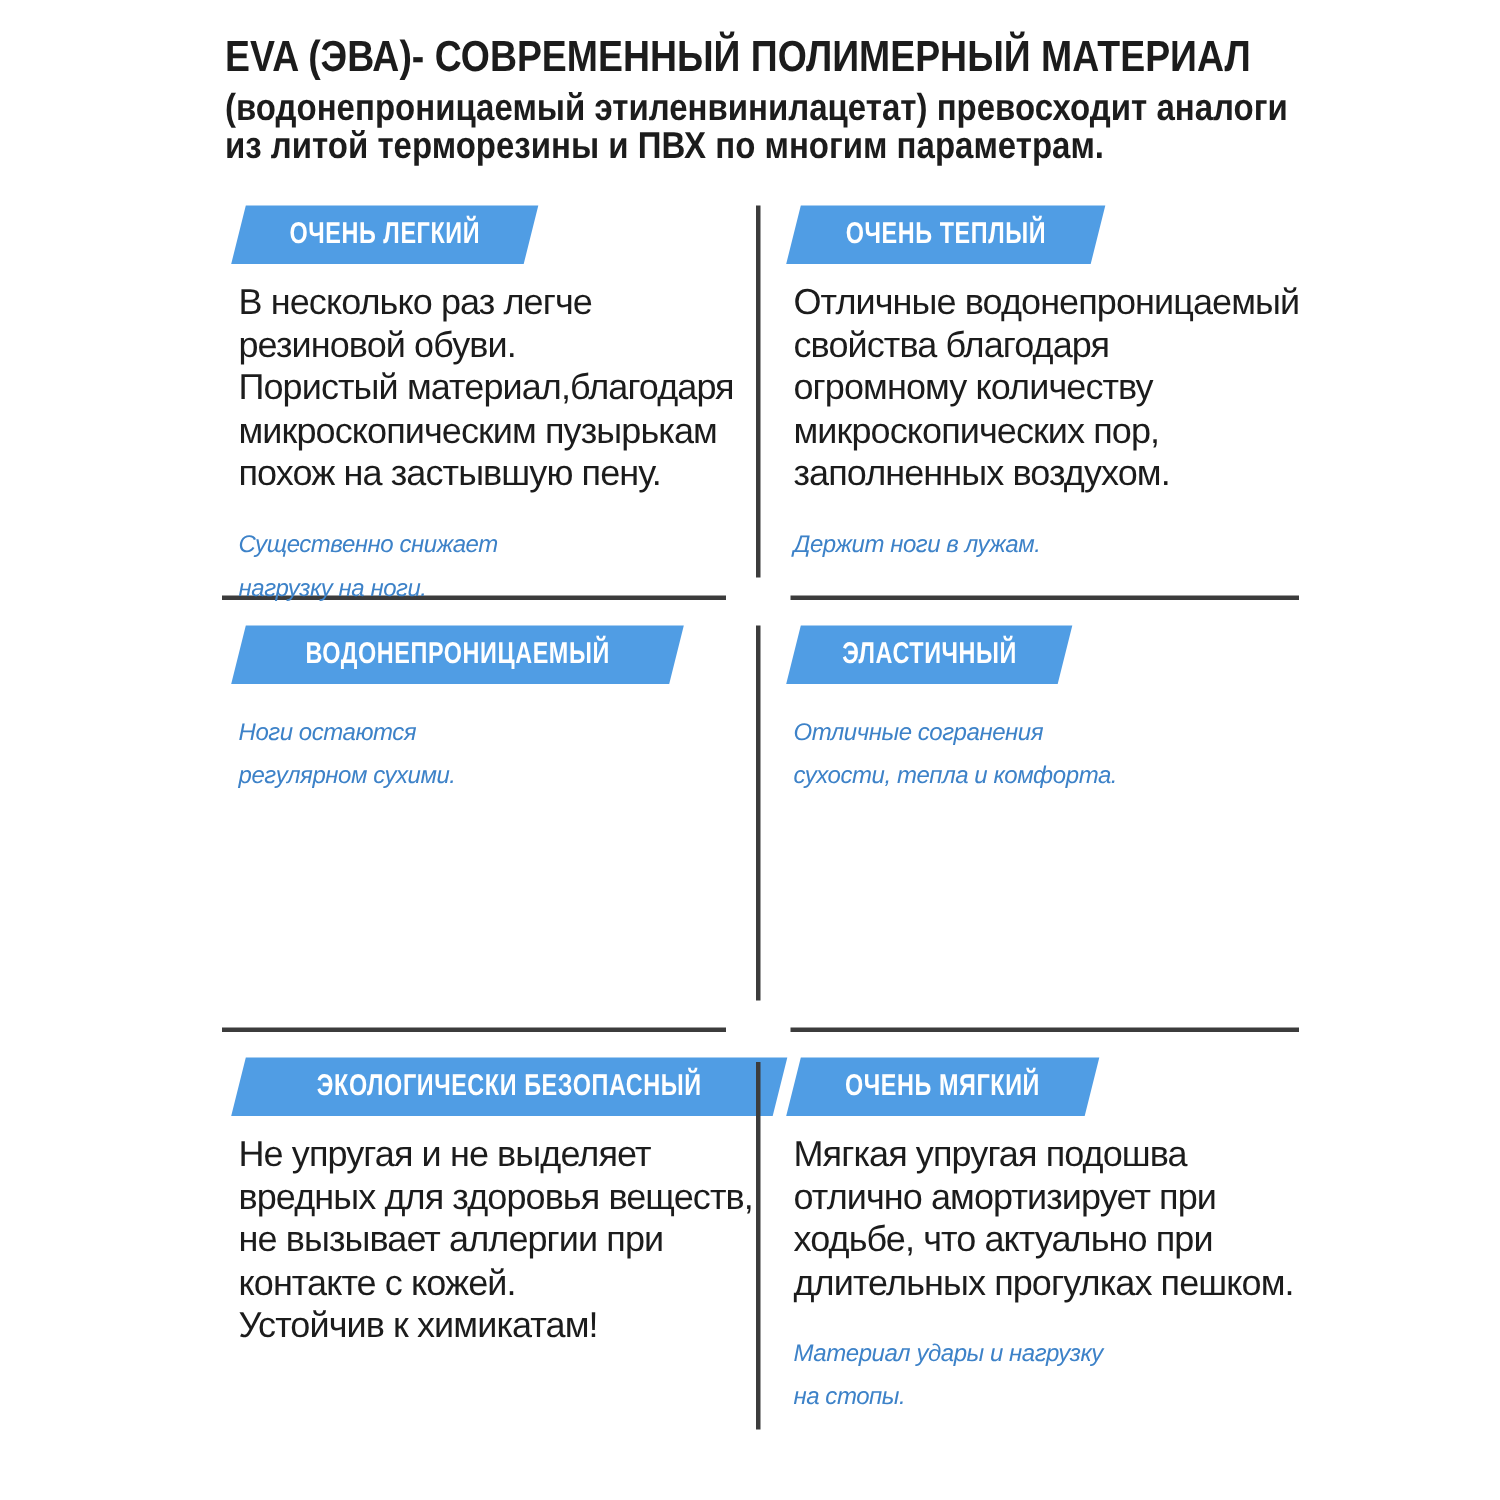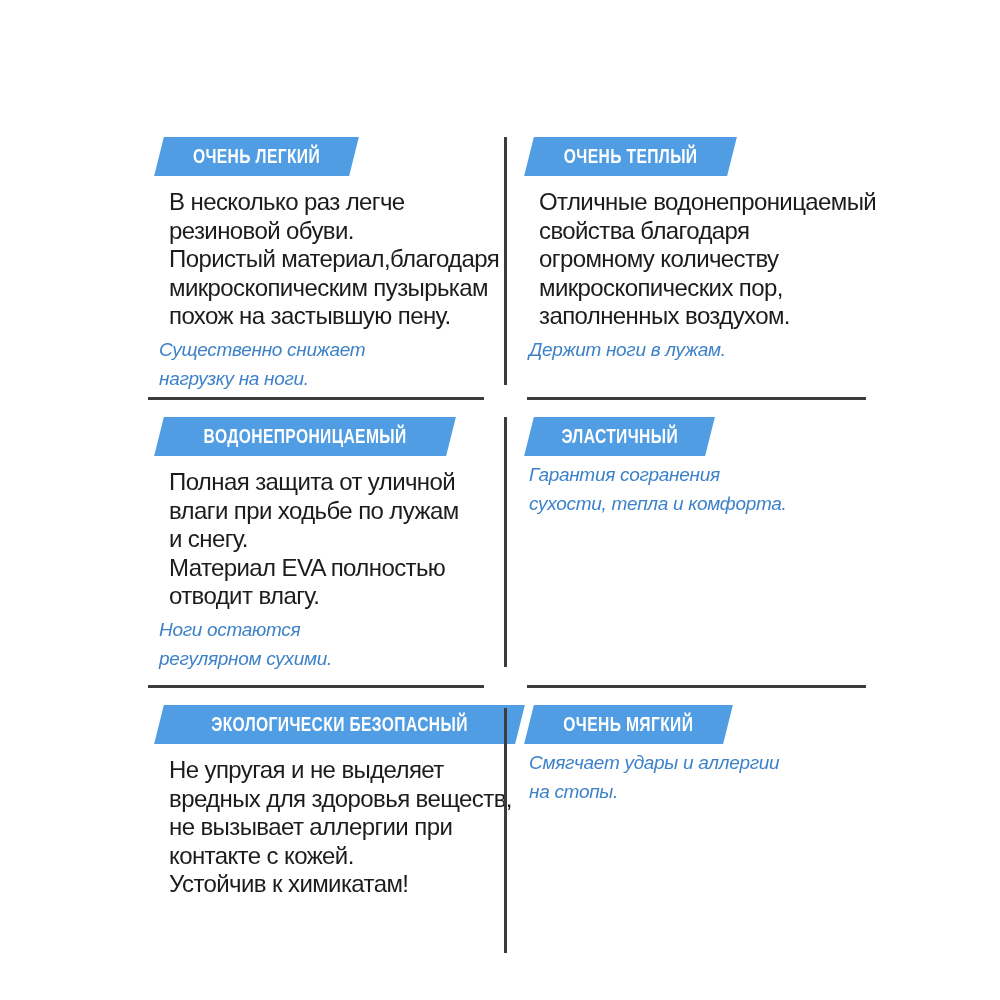--- a/index.html
+++ b/index.html
@@ -61,30 +61,30 @@
     font-size: 20px;
     font-weight: bold;
     color: #ffffff;
     white-space: nowrap;
     letter-spacing: 0.5px;
     transform: skewX(14deg) scaleX(0.78);
     transform-origin: center;
   }
 
   .body-text {
-    margin: 12px 0 0 10px;
+    margin: 12px 0 0 0;
     font-size: 24px;
     line-height: 28.5px;
     letter-spacing: -0.6px;
     color: var(--text-dark, #1c1c1c);
     white-space: pre;
   }
   .note {
-    margin: 4px 0 0 0;
-    font-size: 19px;
+    margin: 18px 0 0 0;
+    font-size: 16px;
     line-height: 29px;
     letter-spacing: -0.3px;
     font-style: italic;
     color: var(--note-blue, #3d82c8);
     white-space: pre;
   }
   .note.tight { margin-top: 1px; }
 
   
   .vline {
@@ -95,20 +95,25 @@
   }
   .vline.v1 { top: 137px; height: 248px; }
   .vline.v2 { top: 417px; height: 250px; }
   .vline.v3 { top: 708px; height: 245px; }
 </style>
 </head>
 <body>
 
 <div class="page">
 
+  <div class="header">
+    <h1 class="title">EVA (ЭВА)- СОВРЕМЕННЫЙ ПОЛИМЕРНЫЙ МАТЕРИАЛ</h1>
+    <p class="subtitle">(водонепроницаемый этиленвинилацетат) превосходит аналоги
+из литой терморезины и ПВХ по многим параметрам.</p>
+  </div>
 
   <div class="features">
 
     <section class="cell hr col-l">
       <div class="badge">
         <span class="badge-lbl">ОЧЕНЬ ЛЕГКИЙ</span>
       </div>
       <p class="body-text">В несколько раз легче
 резиновой обуви.
 Пористый материал,благодаря
@@ -127,53 +132,52 @@
 огромному количеству
 микроскопических пор,
 заполненных воздухом.</p>
       <p class="note">Держит ноги в лужам.</p>
     </section>
 
     <section class="cell hr col-l">
       <div class="badge">
         <span class="badge-lbl">ВОДОНЕПРОНИЦАЕМЫЙ</span>
       </div>
-      <p class="body-text">Полная защита от уличной
-влаги при ходьбе по лужам
-и снегу.
-Материал EVA полностью
-отводит влагу.</p>
       <p class="note">Ноги остаются
 регулярном сухими.</p>
     </section>
 
     <section class="cell hr col-r">
       <div class="badge">
         <span class="badge-lbl">ЭЛАСТИЧНЫЙ</span>
       </div>
-      <p class="note">Гарантия согранения
+      <p class="note">Отличные согранения
 сухости, тепла и комфорта.</p>
     </section>
 
     <section class="cell col-l">
       <div class="badge">
         <span class="badge-lbl">ЭКОЛОГИЧЕСКИ БЕЗОПАСНЫЙ</span>
       </div>
       <p class="body-text">Не упругая и не выделяет
 вредных для здоровья веществ,
 не вызывает аллергии при
 контакте с кожей.
 Устойчив к химикатам!</p>
     </section>
 
     <section class="cell col-r">
       <div class="badge">
         <span class="badge-lbl">ОЧЕНЬ МЯГКИЙ</span>
       </div>
-      <p class="note">Смягчает удары и аллергии
+      <p class="body-text">Мягкая упругая подошва
+отлично амортизирует при
+ходьбе, что актуально при
+длительных прогулках пешком.</p>
+      <p class="note">Материал удары и нагрузку
 на стопы.</p>
     </section>
 
   </div>
 
   <div class="vline v1"></div>
   <div class="vline v2"></div>
   <div class="vline v3"></div>
 
 </div>

